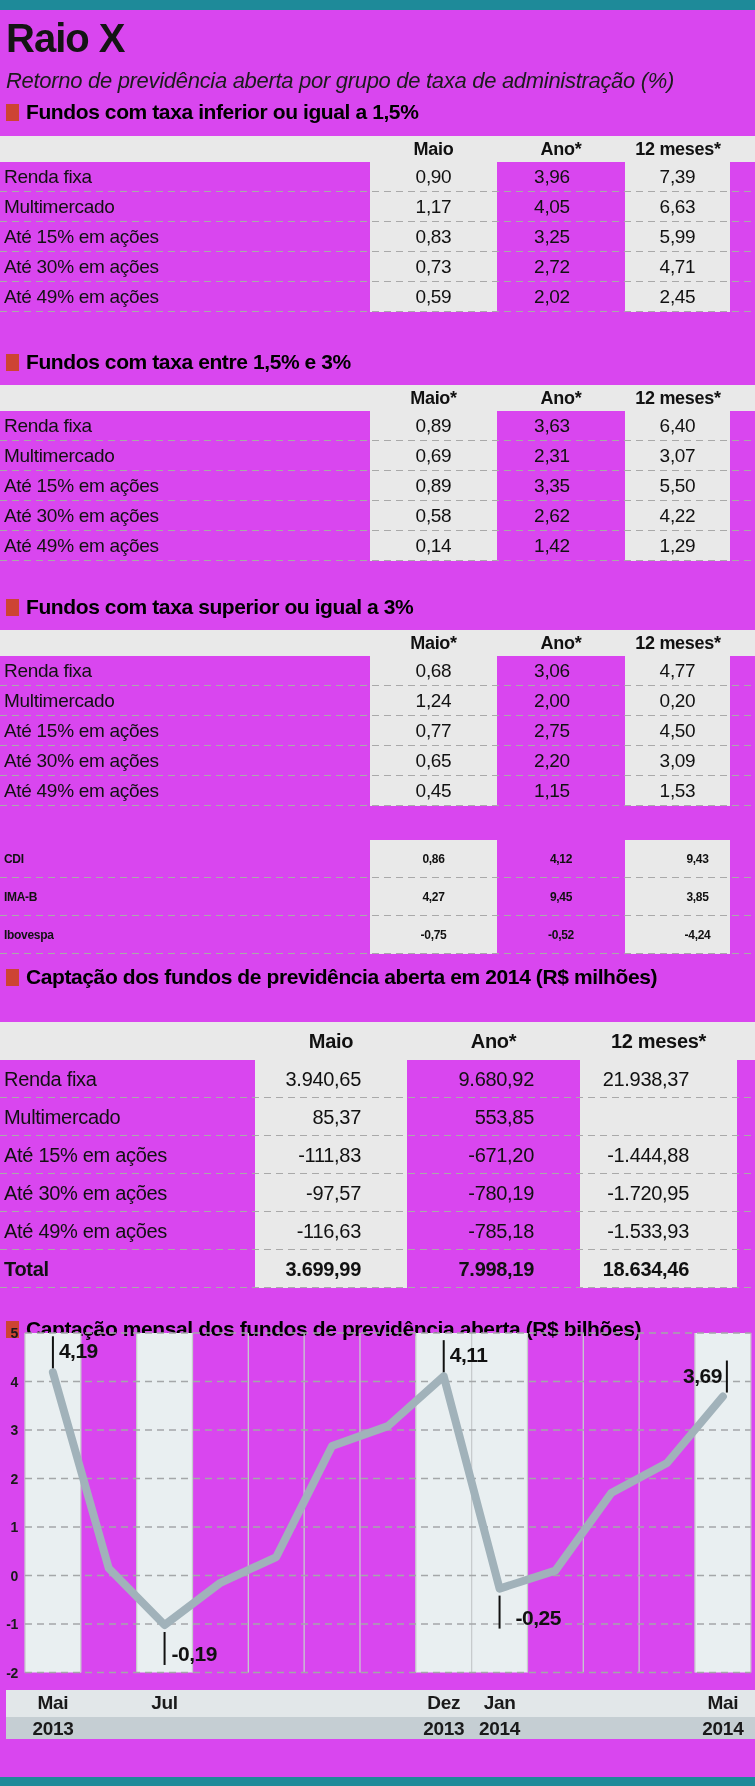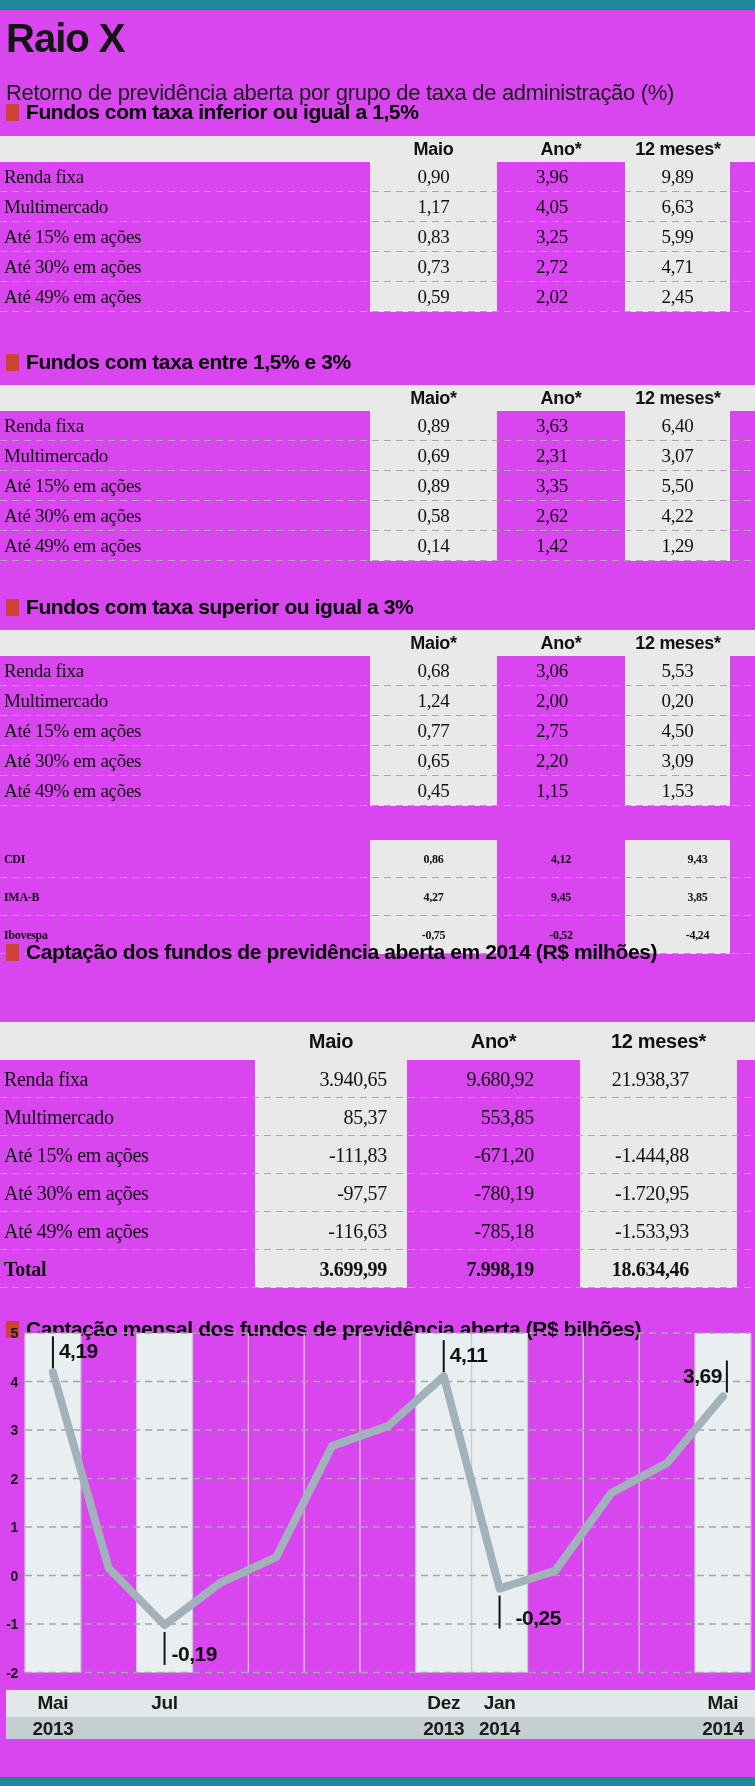--- a/index.html
+++ b/index.html
@@ -2,35 +2,35 @@
 <html><head>
 <meta charset="utf-8">
 <style>
   html,body{margin:0;padding:0;background:#fff;}
   .page{position:relative;width:755px;height:1786px;background:#d946ef;overflow:hidden;
         font-family:"Liberation Sans",sans-serif;letter-spacing:-0.3px;color:#111;}
   .topbar{position:absolute;top:0;left:0;width:755px;height:10px;background:#1e8a99;}
   .botbar{position:absolute;top:1777px;left:0;width:755px;height:9px;background:#1e8a99;}
   .title{position:absolute;top:16px;left:6px;margin:0;font-size:40px;font-weight:bold;
          letter-spacing:-1px;color:#141414;}
-  .subtitle{position:absolute;top:80px;left:6px;font-size:22px;color:#1c1c1c;}
+  .subtitle{position:absolute;top:68px;left:6px;font-size:22px;color:#1c1c1c;font-style:italic;}
   .sec{position:absolute;left:2px;margin:4px;font-size:21px;font-weight:bold;color:#000;
        letter-spacing:-0.4px;white-space:nowrap;}
   .sq{display:inline-block;width:13px;height:17px;background:#cd4433;margin-right:7px;
       vertical-align:-2px;}
   
   .tbl{position:absolute;left:0;width:755px;}
   .tbl .hdr{position:relative;height:26px;background:#e9e9e9;}
   .tbl .hdr span{position:absolute;top:0;line-height:26px;font-weight:bold;font-size:18px;
                  text-align:center;}
   .t3 .h1{left:370px;width:127px;} .t3 .h2{left:497px;width:128px;} .t3 .h3{left:625px;width:106px;}
   .band{position:absolute;background:#e9e9e9;}
   .t3 .b1{left:370px;width:127px;top:26px;bottom:0;}
   .t3 .b3{left:625px;width:105px;top:26px;bottom:0;}
-  .row{position:relative;height:30px;font-size:19px;font-family:Liberation Serif, serif;}
+  .row{position:relative;height:30px;font-size:19px;}
   .row::after{content:"";position:absolute;left:0;right:0;bottom:0;height:1px;
               background:repeating-linear-gradient(90deg,#a9a9a9 0 7px,transparent 7px 12px);}
   .row .lab{position:absolute;left:4px;top:0;line-height:30px;white-space:nowrap;}
   .row .c{position:absolute;top:0;line-height:30px;text-align:center;}
   .t3 .c1{left:370px;width:127px;} .t3 .c2{left:488px;width:128px;} .t3 .c3{left:625px;width:105px;}
   
   .cdi{position:absolute;top:840px;left:0;width:755px;height:114px;font-weight:bold;}
   .cdi .band{top:0;bottom:0;}
   .cdi .b1{left:370px;width:127px;} .cdi .b3{left:625px;width:105px;}
   .cdi .row{height:38px;font-size:12px;}
@@ -41,21 +41,21 @@
   .tbl4{position:absolute;top:1022px;left:0;width:755px;}
   .tbl4 .hdr{position:relative;height:38px;background:#e9e9e9;}
   .tbl4 .hdr span{position:absolute;top:0;line-height:38px;font-weight:bold;font-size:20px;
                   text-align:center;}
   .tbl4 .h1{left:255px;width:152px;} .tbl4 .h2{left:407px;width:173px;} .tbl4 .h3{left:580px;width:157px;}
   .tbl4 .b1{left:255px;width:152px;top:38px;bottom:0;}
   .tbl4 .b3{left:580px;width:157px;top:38px;bottom:0;}
   .tbl4 .row{height:38px;font-size:20px;}
   .tbl4 .row .lab{line-height:38px;}
   .tbl4 .row .c{line-height:38px;text-align:right;box-sizing:border-box;}
-  .tbl4 .c1{left:255px;width:152px;padding-right:20px;}
+  .tbl4 .c1{left:255px;width:152px;padding-right:46px;}
   .tbl4 .c2{left:407px;width:173px;padding-right:46px;}
   .tbl4 .c3{left:580px;width:157px;padding-right:48px;}
   .tbl4 .total{font-weight:bold;}
   
   #chart{position:absolute;top:1325px;left:0;}
   #chart text{font-family:"Liberation Sans",sans-serif;}
   .footer{position:absolute;top:1848px;left:3px;font-size:15px;color:#1a1a1a;letter-spacing:-0.2px;}
   .footer .note{margin-left:18px;}
 </style>
 </head>
@@ -72,21 +72,21 @@
         <span class="h1">Maio</span>
         <span class="h2">Ano*</span>
         <span class="h3">12 meses*</span>
       </div>
       <div class="band b1"></div>
       <div class="band b3"></div>
       <div class="row">
         <div class="lab">Renda fixa</div>
         <div class="c c1">0,90</div>
         <div class="c c2">3,96</div>
-        <div class="c c3">9,89</div>
+        <div class="c c3">7,39</div>
       </div>
       <div class="row">
         <div class="lab">Multimercado</div>
         <div class="c c1">1,17</div>
         <div class="c c2">4,05</div>
         <div class="c c3">6,63</div>
       </div>
       <div class="row">
         <div class="lab">Até 15% em ações</div>
         <div class="c c1">0,83</div>
@@ -154,21 +154,21 @@
         <span class="h1">Maio*</span>
         <span class="h2">Ano*</span>
         <span class="h3">12 meses*</span>
       </div>
       <div class="band b1"></div>
       <div class="band b3"></div>
       <div class="row">
         <div class="lab">Renda fixa</div>
         <div class="c c1">0,68</div>
         <div class="c c2">3,06</div>
-        <div class="c c3">5,53</div>
+        <div class="c c3">4,77</div>
       </div>
       <div class="row">
         <div class="lab">Multimercado</div>
         <div class="c c1">1,24</div>
         <div class="c c2">2,00</div>
         <div class="c c3">0,20</div>
       </div>
       <div class="row">
         <div class="lab">Até 15% em ações</div>
         <div class="c c1">0,77</div>
@@ -205,21 +205,21 @@
         <div class="c c3">3,85</div>
       </div>
       <div class="row">
         <div class="lab">Ibovespa</div>
         <div class="c c1">-0,75</div>
         <div class="c c2">-0,52</div>
         <div class="c c3">-4,24</div>
       </div>
     </div>
 
-  <h2 class="sec" style="top:936px"><span class="sq"></span><span>Captação dos fundos de previdência aberta em 2014 (R$ milhões)</span></h2>
+  <h2 class="sec" style="top:961px"><span class="sq"></span><span>Captação dos fundos de previdência aberta em 2014 (R$ milhões)</span></h2>
   <div class="tbl4" id="tbl4">
       <div class="hdr">
         <span class="h1">Maio</span>
         <span class="h2">Ano*</span>
         <span class="h3">12 meses*</span>
       </div>
       <div class="band b1"></div>
       <div class="band b3"></div>
       <div class="row">
         <div class="lab">Renda fixa</div>

